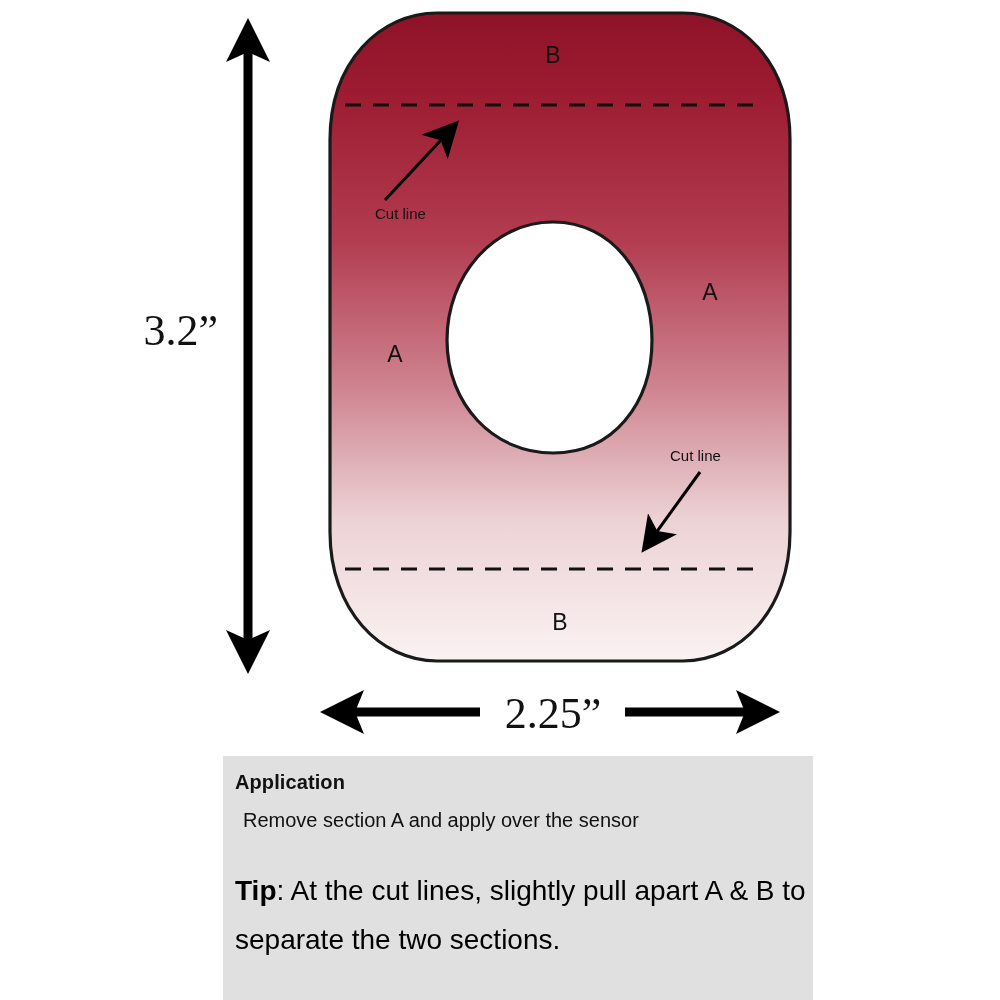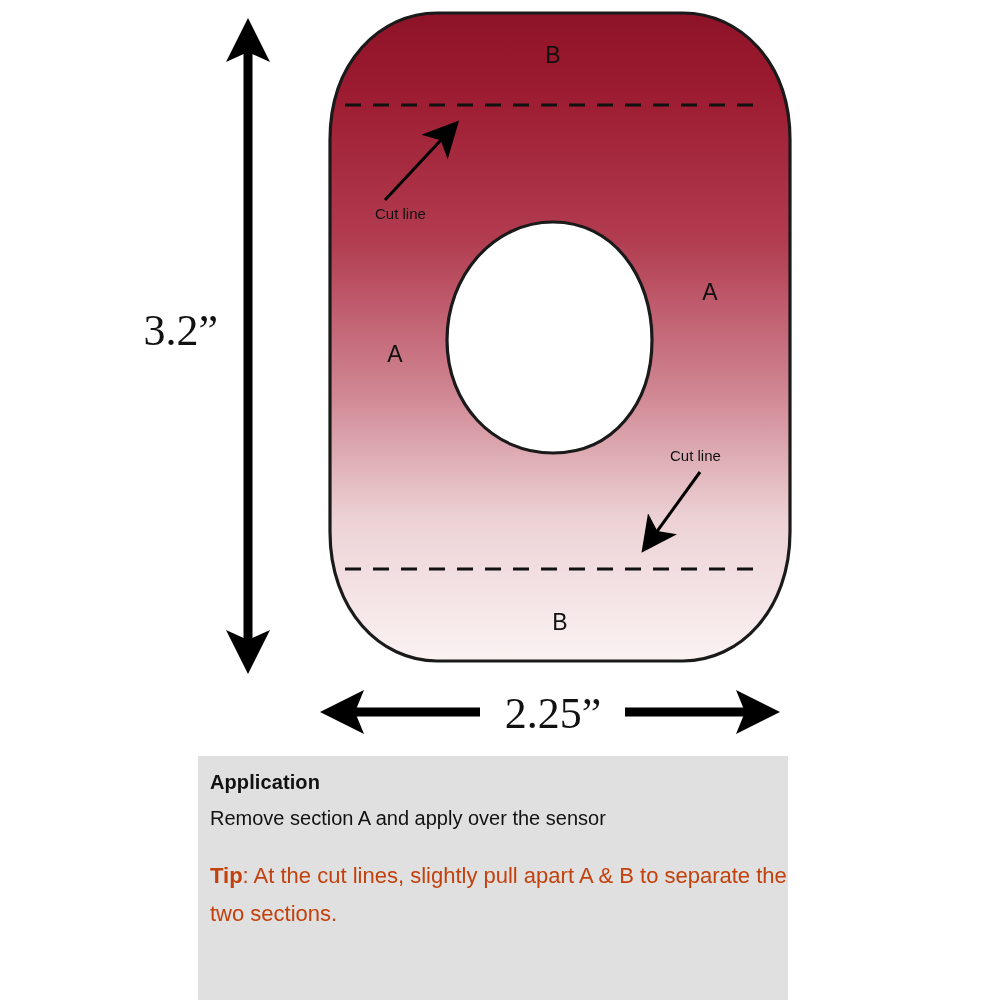--- a/index.html
+++ b/index.html
@@ -37,49 +37,49 @@
     font-size: 23px;
     fill: #111111;
   }
   .cut-label {
     font-family: "Liberation Sans", sans-serif;
     font-size: 15px;
     fill: #111111;
   }
   .info-box {
     position: absolute;
-    left: 198px;
+    left: 223px;
     top: 756px;
     width: 590px;
     height: 244px;
     background: #e0e0e0;
     box-sizing: border-box;
     padding: 14px 0 0 12px;
   }
   .info-title {
     font-size: 20px;
     font-weight: bold;
     color: #111111;
     letter-spacing: .1px;
     margin: 0 0 6px 0;
     line-height: 1.25;
   }
   .info-line {
     font-size: 20px;
     color: #111111;
     line-height: 1.72;
-    margin: 0;
+    margin: 8px;
     white-space: nowrap;
   }
   .info-gap {
     height: 22px;
   }
   .tip-block {
-    font-size: 22px;
-    color: #c2410c;
+    font-size: 28px;
+    color: #000000;
     line-height: 1.72;
     margin: 0;
   }
   .tip-strong {
     font-weight: bold;
   }
 </style>
 </head>
 <body>
 

